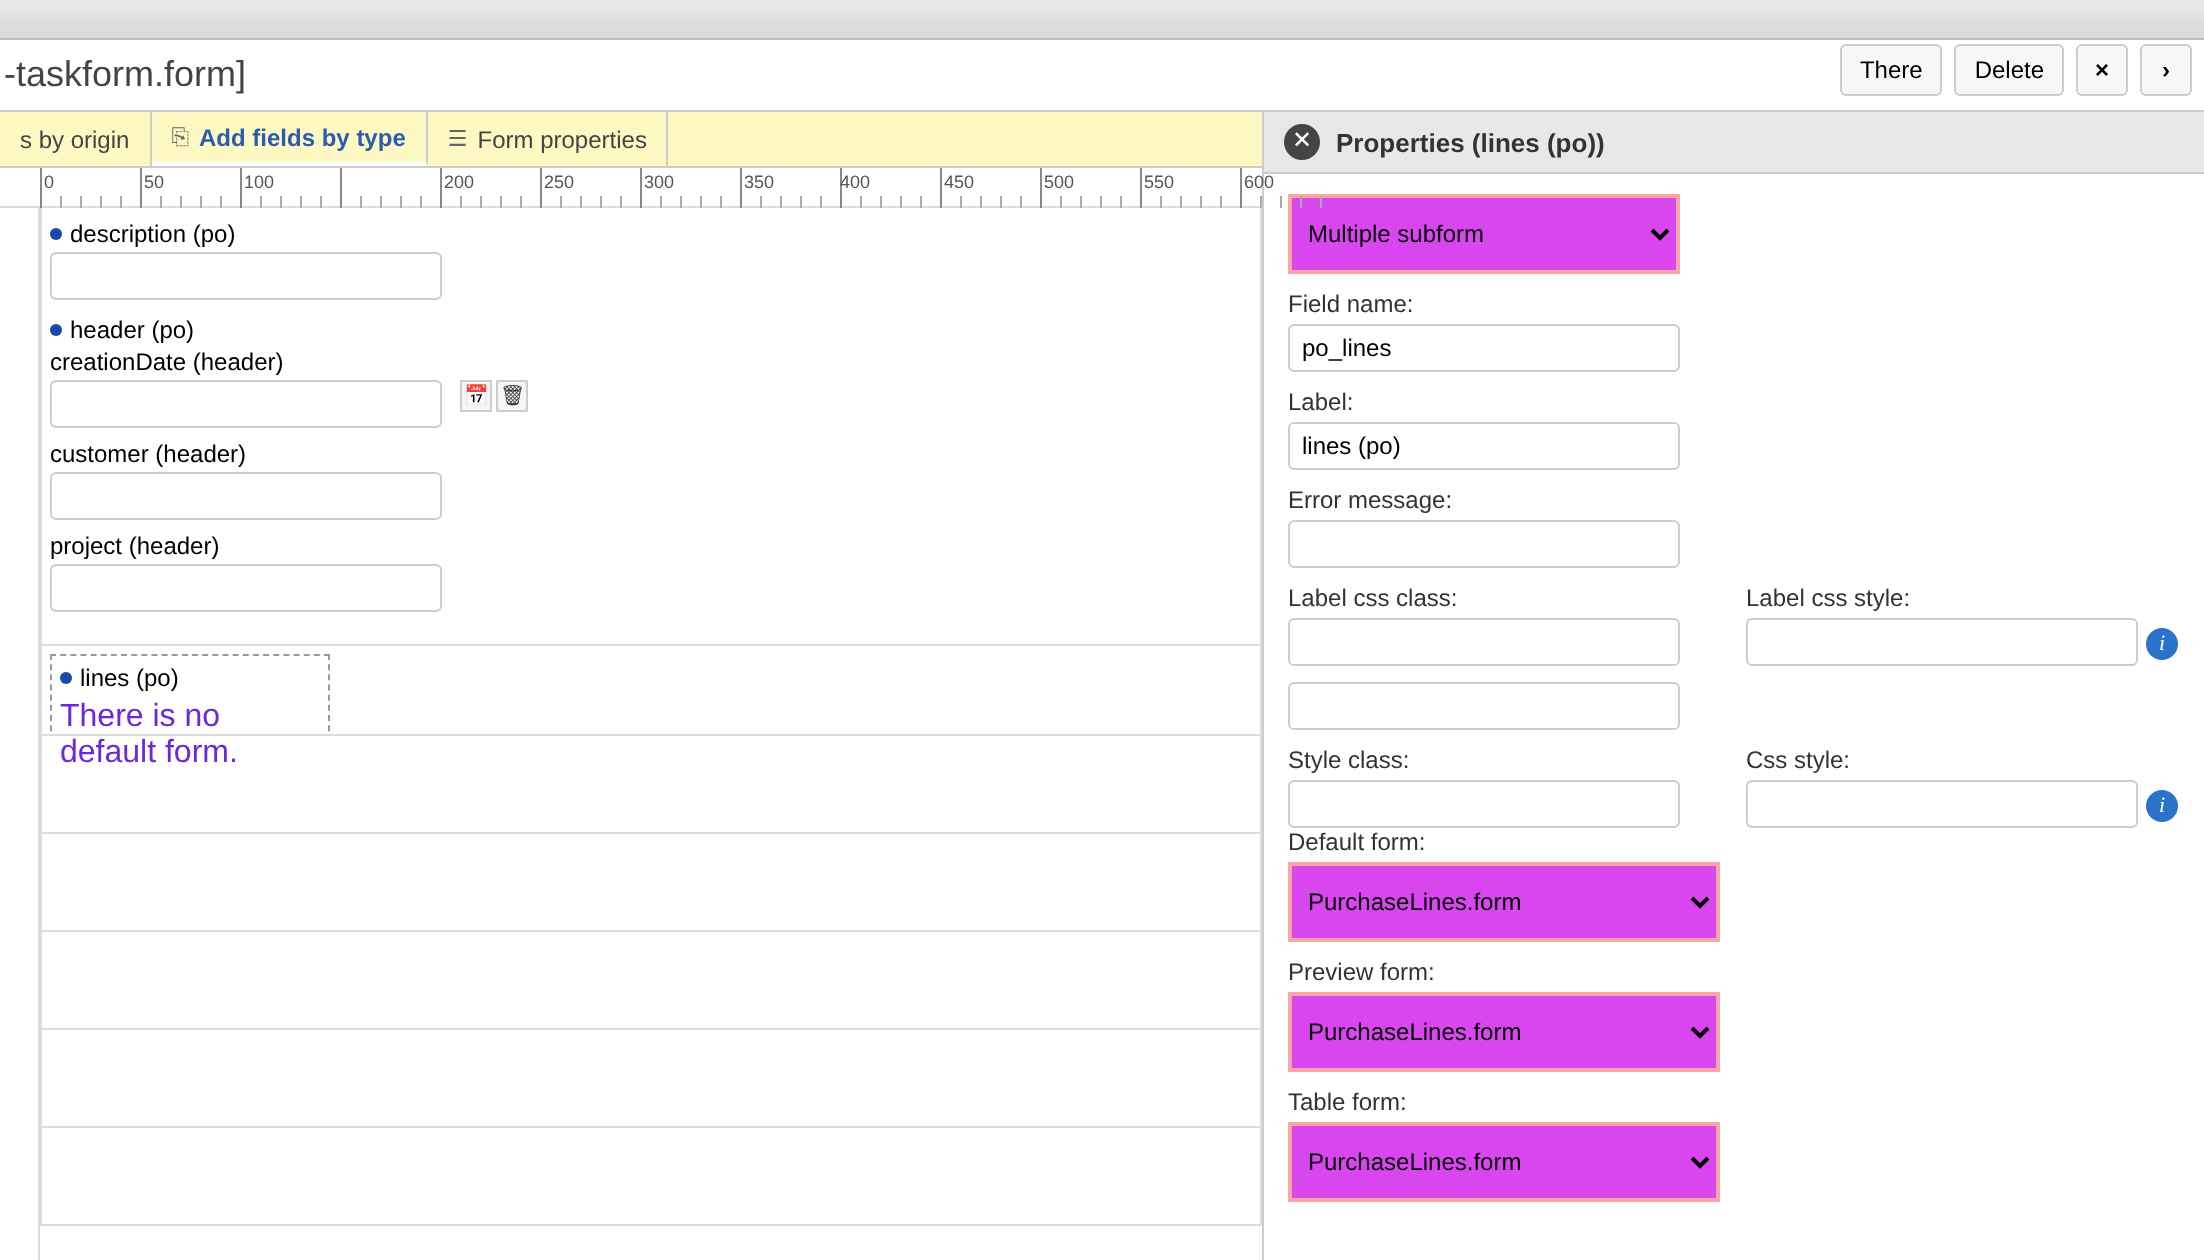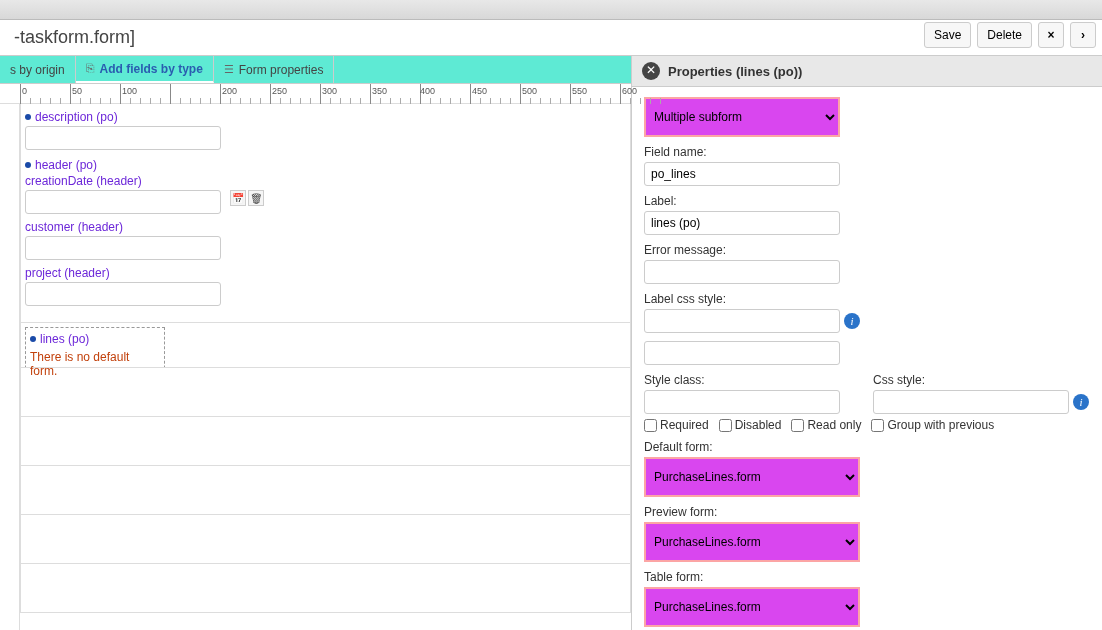--- a/index.html
+++ b/index.html
@@ -1,46 +1,46 @@
 <!DOCTYPE html>
 <html><head>
 <meta charset="utf-8">
 <style>
 * { box-sizing: border-box; margin: 0; padding: 0; }
 body { font-family: Arial, Helvetica, sans-serif; font-size: 12px; color: #333; background: #fff; width: 1102px; height: 630px; overflow: hidden; position: relative; }
 .topbar { height: 20px; background: linear-gradient(#e8e8e8, #d8d8d8); border-bottom: 1px solid #bbb; }
 .header-row { display: flex; align-items: center; height: 36px; border-bottom: 1px solid #ccc; position: relative; }
-.breadcrumb { font-size: 18px; color: #444; padding-left: 14px; }
+.breadcrumb { font-size: 18px; color: #444; padding-left: 2px; }
 .header-actions { position: absolute; right: 6px; top: 22px; display: flex; gap: 6px; }
 .btn { background: #f7f7f7; border: 1px solid #ccc; border-radius: 3px; padding: 5px 9px; font-size: 12px; cursor: pointer; }
 .btn.icon { width: 26px; text-align: center; padding: 5px 0; font-weight: bold; }
 .main { display: flex; height: calc(630px - 56px); }
 .left { flex: 0 0 632px; display: flex; flex-direction: column; border-right: 1px solid #ccc; }
-.tabs { display: flex; height: 28px; border-bottom: 1px solid #ccc; background: #5eead4; }
+.tabs { display: flex; height: 28px; border-bottom: 1px solid #ccc; background: #fef9c3; }
 .tab { display: flex; align-items: center; padding: 0 10px; border-right: 1px solid #ccc; font-size: 12px; color: #444; cursor: pointer; gap: 5px; }
 .tab.active { border-bottom: 2px solid #fff; position: relative; }
 .tab.active span.lbl { color: #2a5db0; font-weight: bold; }
 .tab .ico { font-size: 11px; color: #666; }
 .ruler-h { height: 20px; background: #fff; display: flex; position: relative; border-bottom: 1px solid #ddd; }
 .ruler-h .tick { position: absolute; top: 0; height: 20px; border-left: 1px solid #888; }
 .ruler-h .tick.small { height: 6px; top: 14px; border-color: #aaa; }
 .ruler-h .num { position: absolute; top: 2px; font-size: 9px; color: #555; }
 .canvas-wrap { flex: 1; display: flex; overflow: hidden; }
 .ruler-v { width: 20px; background: #fff; border-right: 1px solid #ddd; }
 .canvas { flex: 1; background: #fff; position: relative; }
 .canvas-row { border: 1px solid #ddd; margin: -1px 0 0 0; }
 .grid-cell-top { height: 220px; }
 .field-block { padding: 6px 4px 2px 4px; }
-.flabel { font-size: 12px; color: #6d28d9; display: flex; align-items: center; gap: 4px; margin-bottom: 2px; }
+.flabel { font-size: 12px; color: #000000; display: flex; align-items: center; gap: 4px; margin-bottom: 2px; }
 .dot { width: 6px; height: 6px; border-radius: 3px; background: #1a4aa8; display: inline-block; }
 .txtinput { width: 196px; height: 24px; border: 1px solid #ccc; border-radius: 3px; background: #fff; }
 .inline-icons { display: inline-flex; gap: 2px; margin-left: 6px; vertical-align: top; }
 .mini-ico { width: 16px; height: 16px; display: inline-flex; align-items: center; justify-content: center; border: 1px solid #ccc; font-size: 10px; background: #f5f5f5; }
 .lines-box { border: 1px dashed #999; width: 140px; margin: 4px; padding: 4px; }
-.lines-warn { color: #c2410c; font-size: 12px; padding-top: 2px; }
+.lines-warn { color: #6d28d9; font-size: 16px; padding-top: 2px; }
 .emptyrow { height: 50px; border: 1px solid #ddd; background: #fff; margin-top: -1px; }
 .right { flex: 1; background: #fff; overflow-y: auto; }
 .panel-head { background: #e8e8e8; border-bottom: 1px solid #ccc; padding: 6px 10px; display: flex; align-items: center; gap: 8px; font-size: 13px; }
 .panel-head .close { width: 18px; height: 18px; border-radius: 9px; background: #444; color: #fff; text-align: center; line-height: 17px; font-size: 12px; cursor: pointer; }
 .panel-body { padding: 10px 12px 20px 12px; }
 .prow { margin-bottom: 8px; }
 .plabel { font-size: 12px; color: #333; margin-bottom: 3px; display: block; }
 .pinput { width: 196px; height: 24px; border: 1px solid #ccc; border-radius: 3px; padding: 2px 6px; font-size: 12px; }
 .pselect { width: 196px; height: 40px; border: 2px solid #fca5a5; background: #d946ef; font-size: 12px; padding: 2px 4px; }
 .pselect.wide { width: 216px; }
@@ -52,21 +52,21 @@
 </style>
 </head>
 <body>
 
 <div class="topbar"></div>
 
 <div class="header-row">
   <div class="breadcrumb">-taskform.form]</div>
 </div>
 <div class="header-actions">
-  <button class="btn">Save</button>
+  <button class="btn">There</button>
   <button class="btn">Delete</button>
   <button class="btn icon">×</button>
   <button class="btn icon">›</button>
 </div>
 
 <div class="main">
 
   <div class="left">
     <div class="tabs">
       <div class="tab">
@@ -243,58 +243,44 @@
         <input class="pinput" value="lines (po)" style="">
       </div>
 
       <div class="prow">
         <label class="plabel">Error message:</label>
         <input class="pinput" value="" style="">
       </div>
 
       <div class="prow-2col">
         <div class="col">
+          <label class="plabel">Label css class:</label>
+          <input class="pinput" style="">
+        </div>
+        <div class="col">
           <label class="plabel">Label css style:</label>
           <input class="pinput" style=""><span class="info">i</span>
         </div>
       </div>
 
       <div class="prow" style="margin-top:8px">
         <input class="pinput" value="" style="">
       </div>
 
       <div class="prow-2col">
         <div class="col">
           <label class="plabel">Style class:</label>
           <input class="pinput" style="">
         </div>
         <div class="col">
           <label class="plabel">Css style:</label>
           <input class="pinput" style=""><span class="info">i</span>
         </div>
       </div>
 
-      <div class="chk-row">
-        <label>
-            <input type="checkbox" style="">
-            <span>Required</span>
-          </label>
-        <label>
-            <input type="checkbox" style="">
-            <span>Disabled</span>
-          </label>
-        <label>
-            <input type="checkbox" style="">
-            <span>Read only</span>
-          </label>
-        <label>
-            <input type="checkbox" style="">
-            <span>Group with previous</span>
-          </label>
-      </div>
 
       <div class="prow">
         <label class="plabel">Default form:</label>
         <select class="pselect wide">
           <option>PurchaseLines.form</option>
         </select>
       </div>
 
       <div class="prow">
         <label class="plabel">Preview form:</label>

